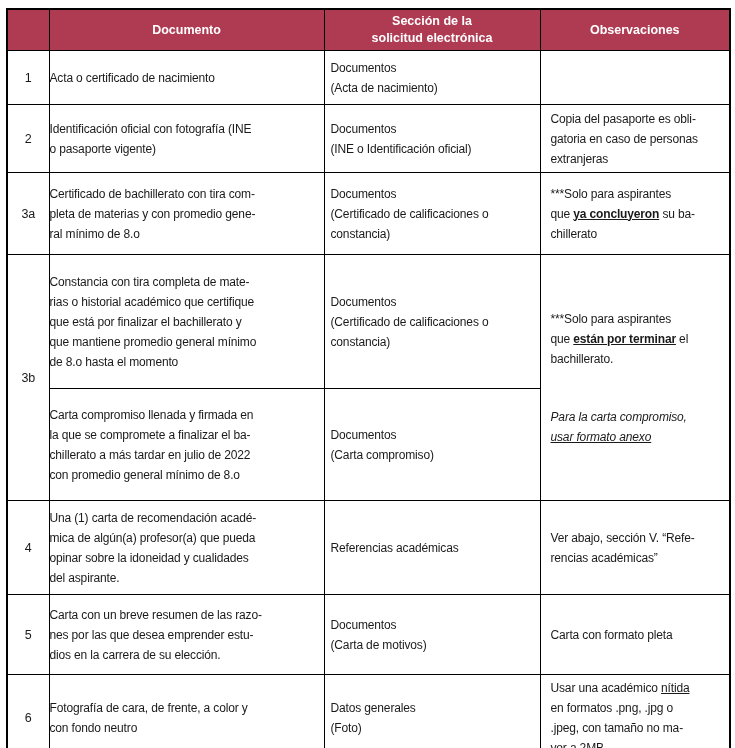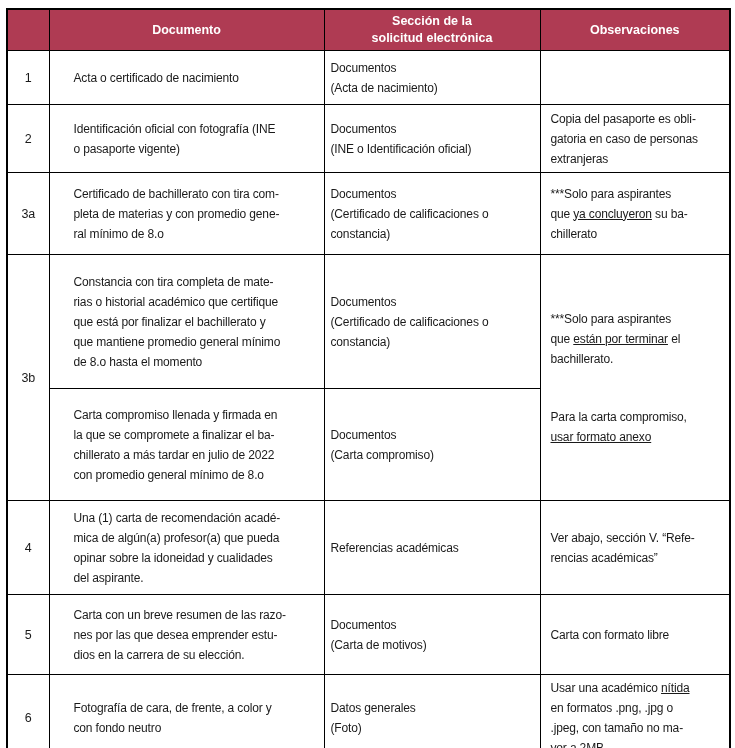--- a/index.html
+++ b/index.html
@@ -29,27 +29,27 @@
   .doc-table th{
     background:#AF3B53;
     color:#ffffff;
     font-weight:bold;
     font-size:12.5px;
     line-height:17px;
     text-align:center;
     letter-spacing:0;
   }
   td.num{text-align:center;font-size:12.5px;}
-  td.doc{text-align:left;padding-left:24px;padding-right:8px;}
+  td.doc{text-align:left;padding-left:0;padding-right:8px;}
   td.sec{text-align:left;}
   td.obs{text-align:left;padding-left:10px;padding-right:2px;}
-  .bu{font-weight:normal;text-decoration:underline;}
+  .bu{font-weight:bold;text-decoration:underline;}
   .u{text-decoration:underline;text-align:right;}
   .obs p{margin:0;}
-  .obs p + p{margin-top:18px;}
+  .obs p + p{margin-top:18px;font-style:italic;}
   tr.h-head{height:34px;margin-top:48px;}
   tr.h-r1{height:54px;}
   tr.h-r2{height:68px;}
   tr.h-r3a{height:82px;}
   tr.h-r3b1{height:134px;}
   tr.h-r3b2{height:112px;}
   tr.h-r4{height:94px;}
   tr.h-r5{height:80px;}
   tr.h-r6{height:74px;}
 </style>
@@ -144,21 +144,21 @@
 rencias académicas”</td>
   </tr>
 
   <tr class="h-r5">
     <td class="num">5</td>
     <td class="doc">Carta con un breve resumen de las razo-
 nes por las que desea emprender estu-
 dios en la carrera de su elección.</td>
     <td class="sec">Documentos
 (Carta de motivos)</td>
-    <td class="obs">Carta con formato libre</td>
+    <td class="obs">Carta con formato pleta</td>
   </tr>
 
   <tr class="h-r6">
     <td class="num">6</td>
     <td class="doc">Fotografía de cara, de frente, a color y
 con fondo neutro</td>
     <td class="sec">Datos generales
 (Foto)</td>
     <td class="obs"><p><span>Usar una académico </span><span class="u">nítida</span><span>
 en formatos .png, .jpg o

